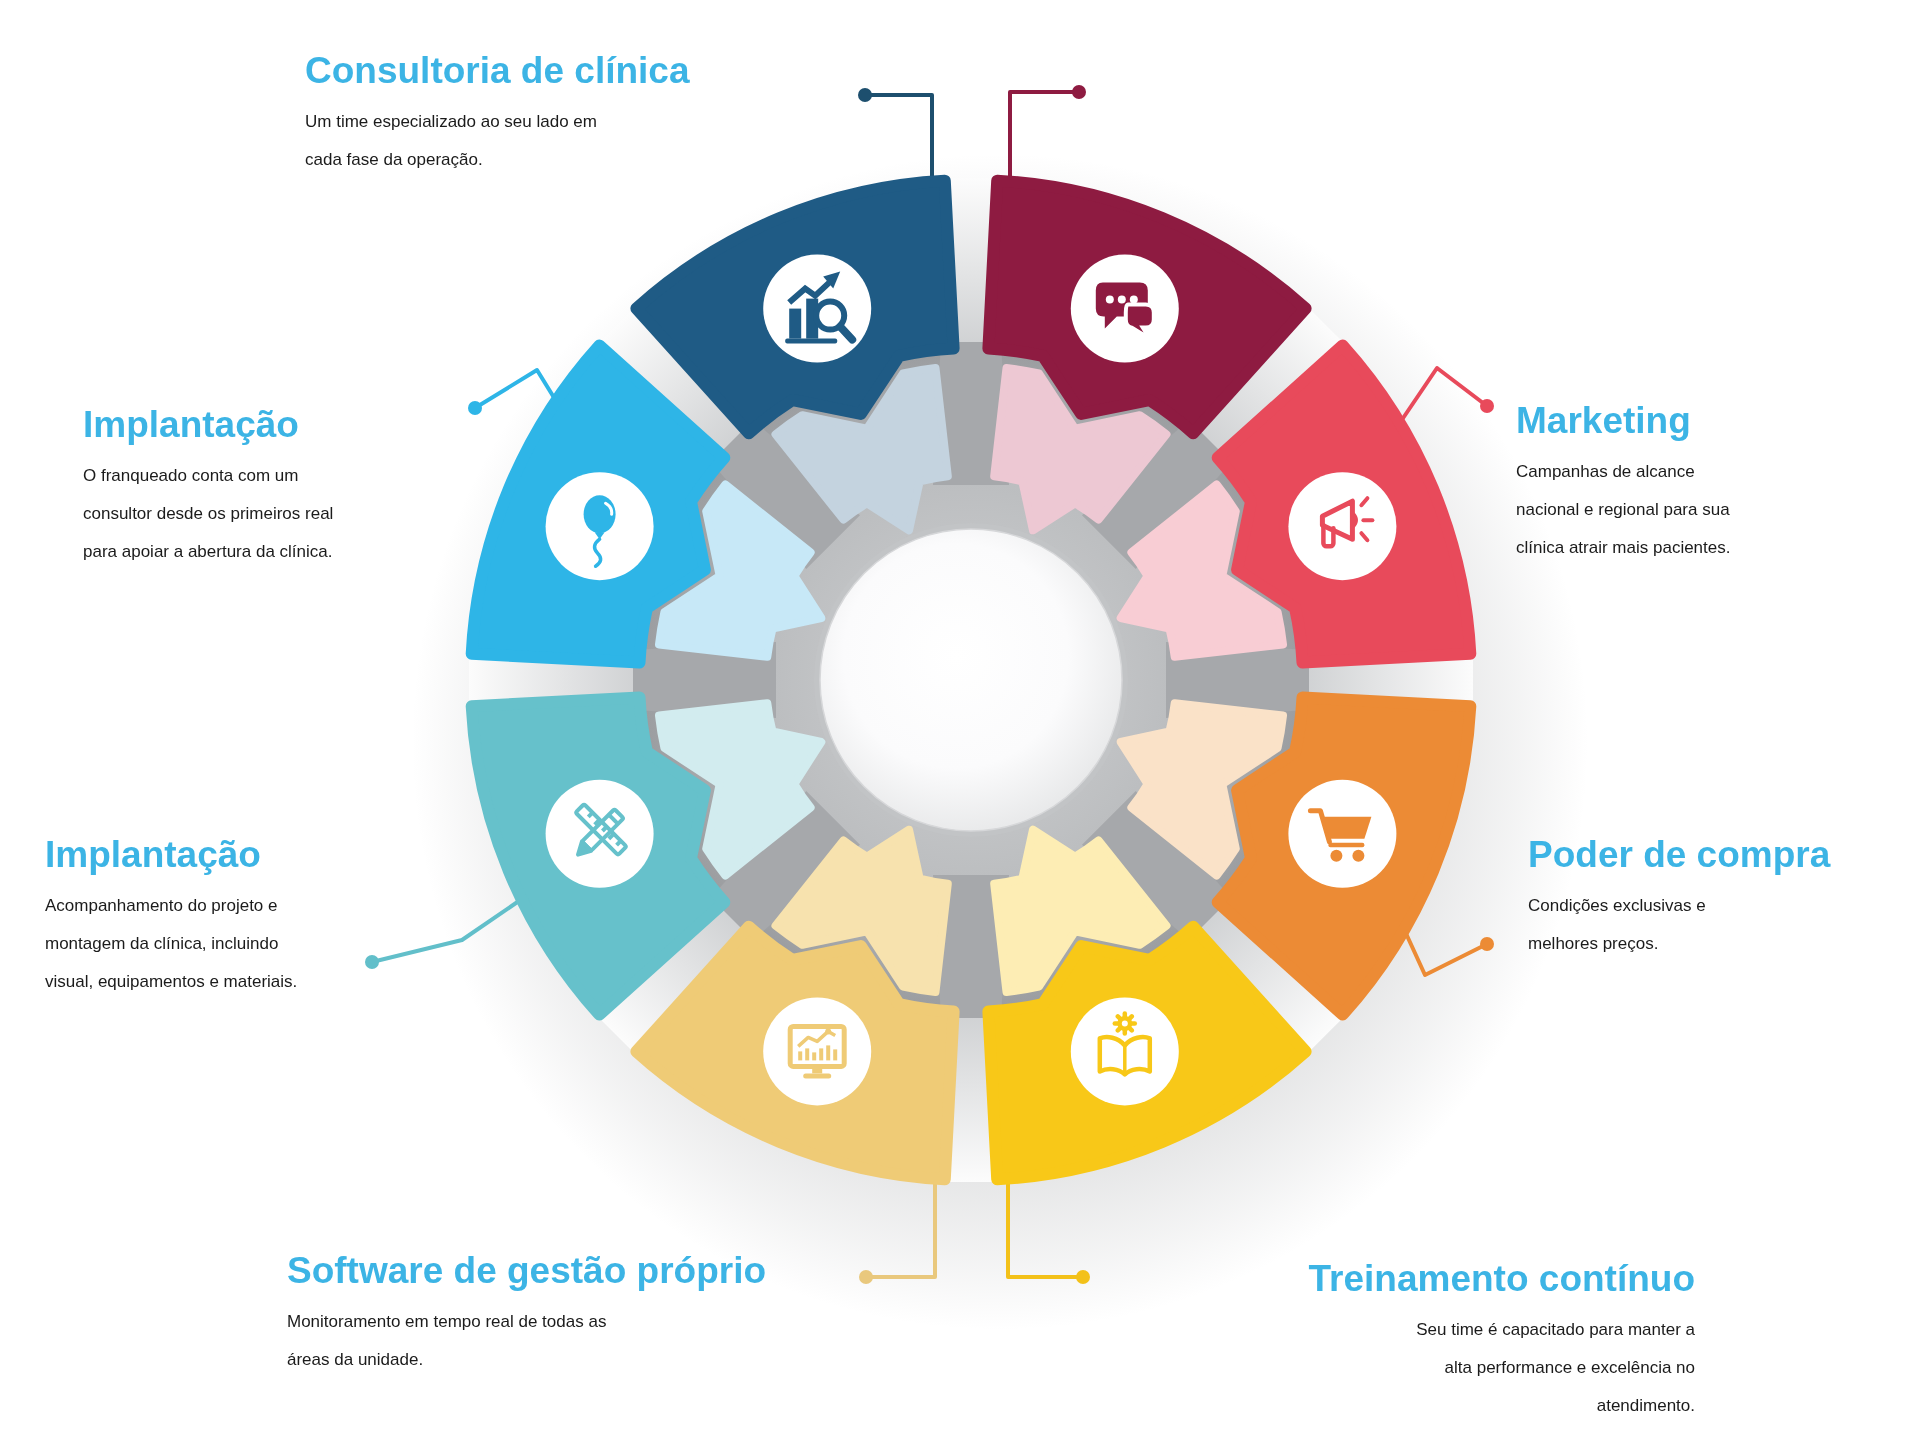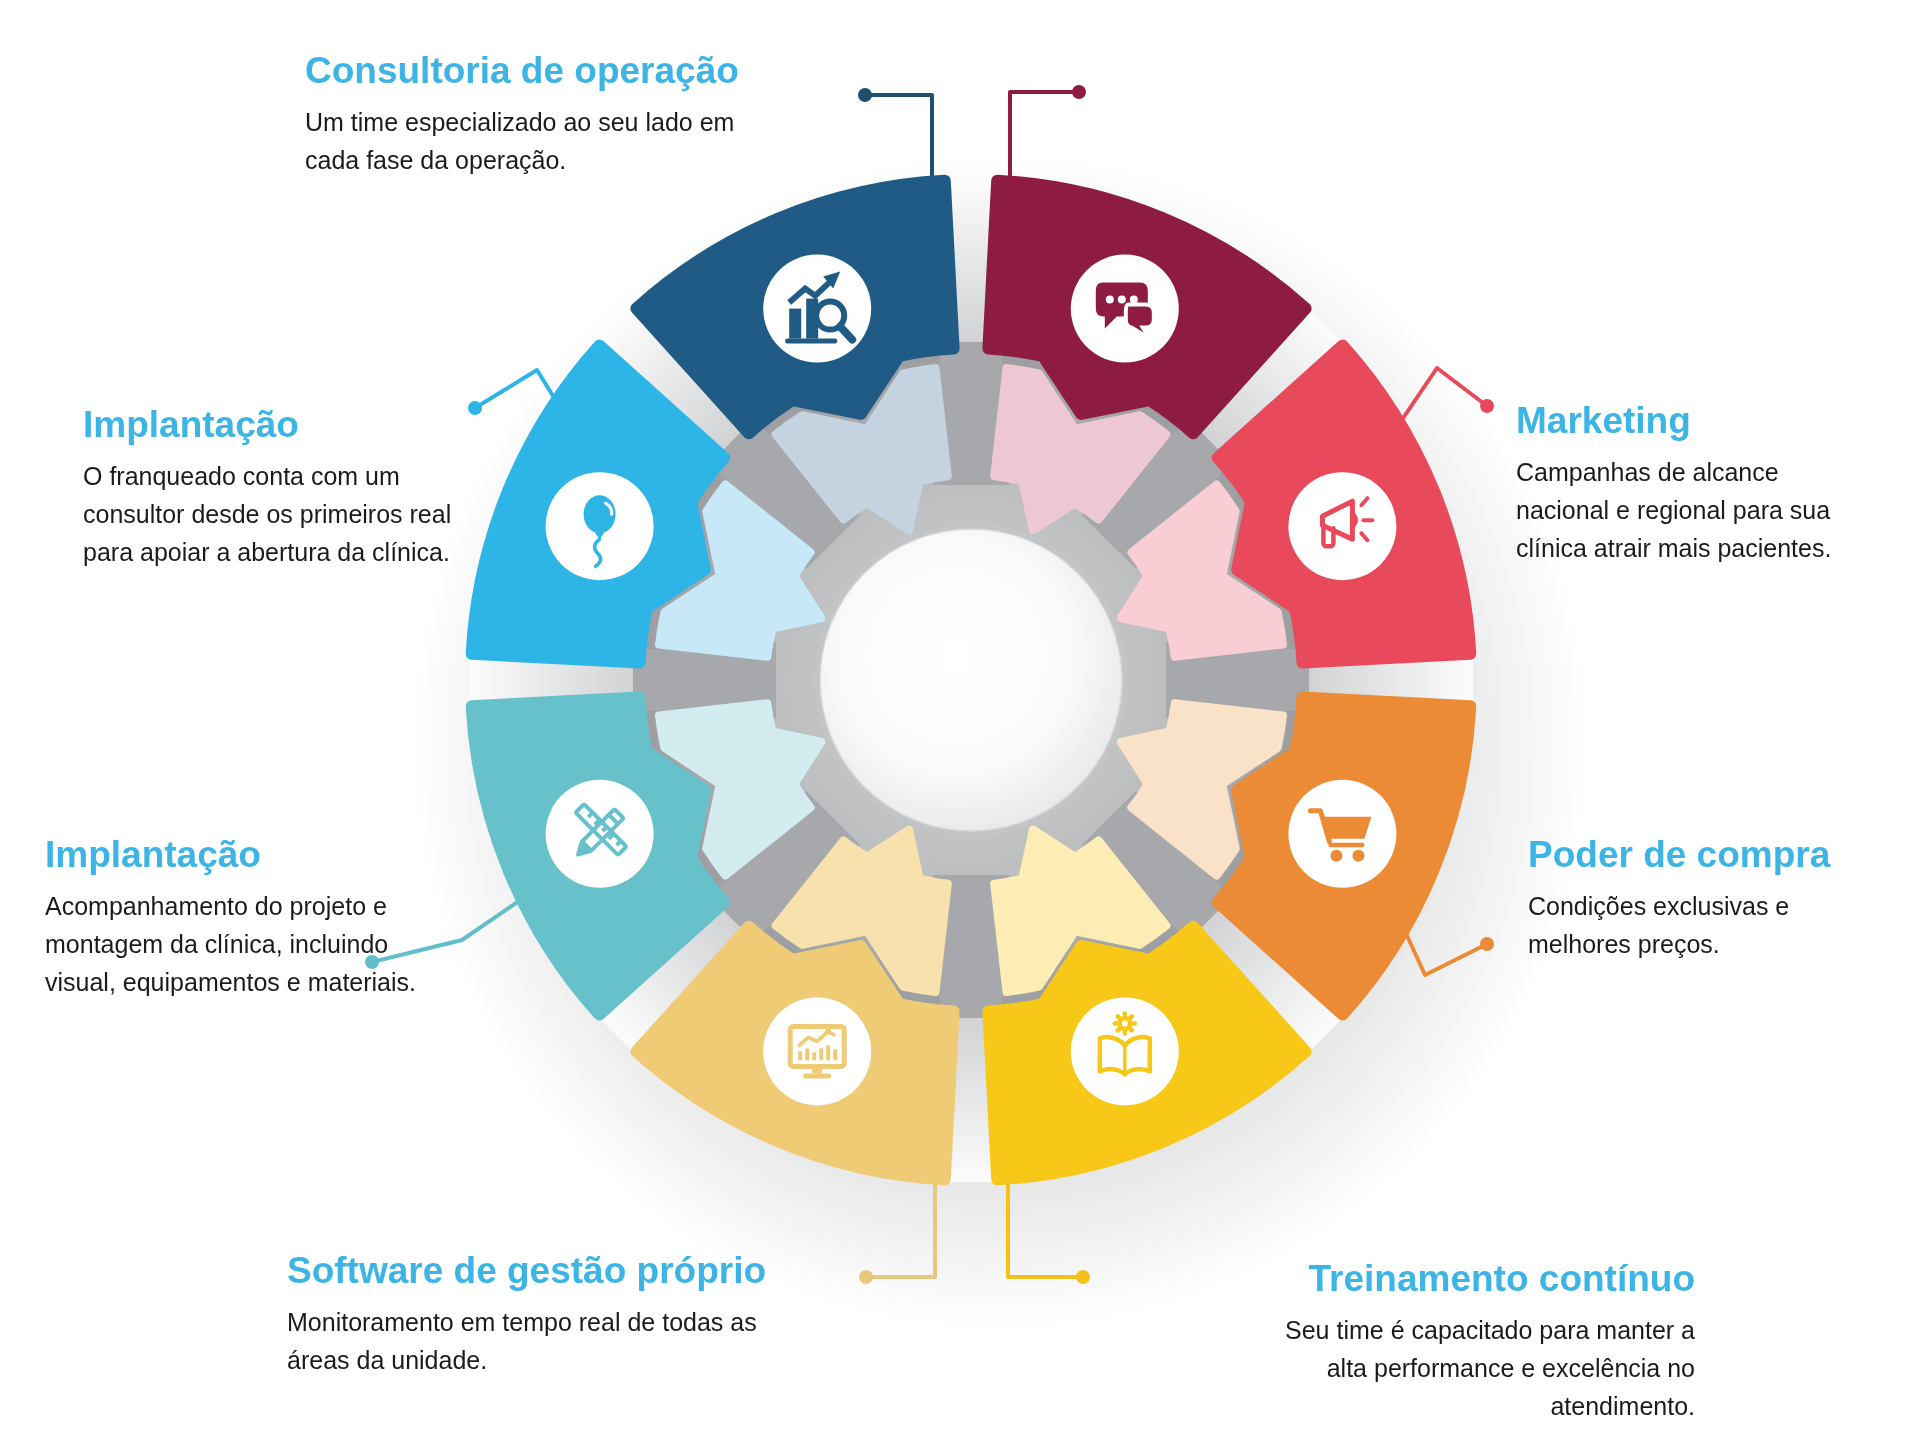--- a/index.html
+++ b/index.html
@@ -2,21 +2,21 @@
 <html><head>
 <meta charset="utf-8">
 <style>
   html,body{margin:0;padding:0;background:#ffffff;}
   body{width:1920px;height:1432px;position:relative;overflow:hidden;
        font-family:"Liberation Sans","DejaVu Sans",sans-serif;}
   #stage{position:absolute;inset:0;width:1920px;height:1432px;}
   svg#diagram-svg{position:absolute;left:0;top:0;width:1920px;height:1432px;}
   .label{position:absolute;width:580px;}
   .label h2{margin:0 0 9px 0;font-size:37px;line-height:46px;font-weight:bold;color:#3CB4E5;}
-  .label p{margin:0;font-size:25px;line-height:38px;color:#1b1b1b;white-space:pre-line;}
+  .label p{margin:0;font-size:17px;line-height:38px;color:#1b1b1b;white-space:pre-line;}
 </style>
 </head>
 <body>
 
 <div id="stage">
 
 <svg id="diagram-svg" viewBox="0 0 1920 1432" xmlns="http://www.w3.org/2000/svg">
   <defs>
     <radialGradient id="shadowGrad" cx="0.5" cy="0.5" r="0.5">
       <stop offset="0" stop-color="#919396" stop-opacity="0.30"></stop>
@@ -210,21 +210,21 @@
         <circle cx="817.2" cy="1051.4" r="54" fill="#ffffff"></circle>
         <use href="#ic-monitor" x="767.2" y="1001.4" width="100" height="100" style="color:#EFCB76"></use>
         <circle cx="599.6" cy="833.8" r="54" fill="#ffffff"></circle>
         <use href="#ic-pencil" x="549.6" y="783.8" width="100" height="100" style="color:#66C1CB"></use>
         <circle cx="599.6" cy="526.2" r="54" fill="#ffffff"></circle>
         <use href="#ic-balloon" x="549.6" y="476.2" width="100" height="100" style="color:#2EB5E7"></use>
       </g>
 </svg>
 
 <div class="label" style="left:305px;top:48px;">
-  <h2>Consultoria de operação</h2>
+  <h2>Consultoria de clínica</h2>
   <p>Um time especializado ao seu lado em
 cada fase da operação.</p>
 </div>
 <div class="label" style="left:1516px;top:398px;">
   <h2>Marketing</h2>
   <p>Campanhas de alcance
 nacional e regional para sua
 clínica atrair mais pacientes.</p>
 </div>
 <div class="label" style="left:1528px;top:832px;">

